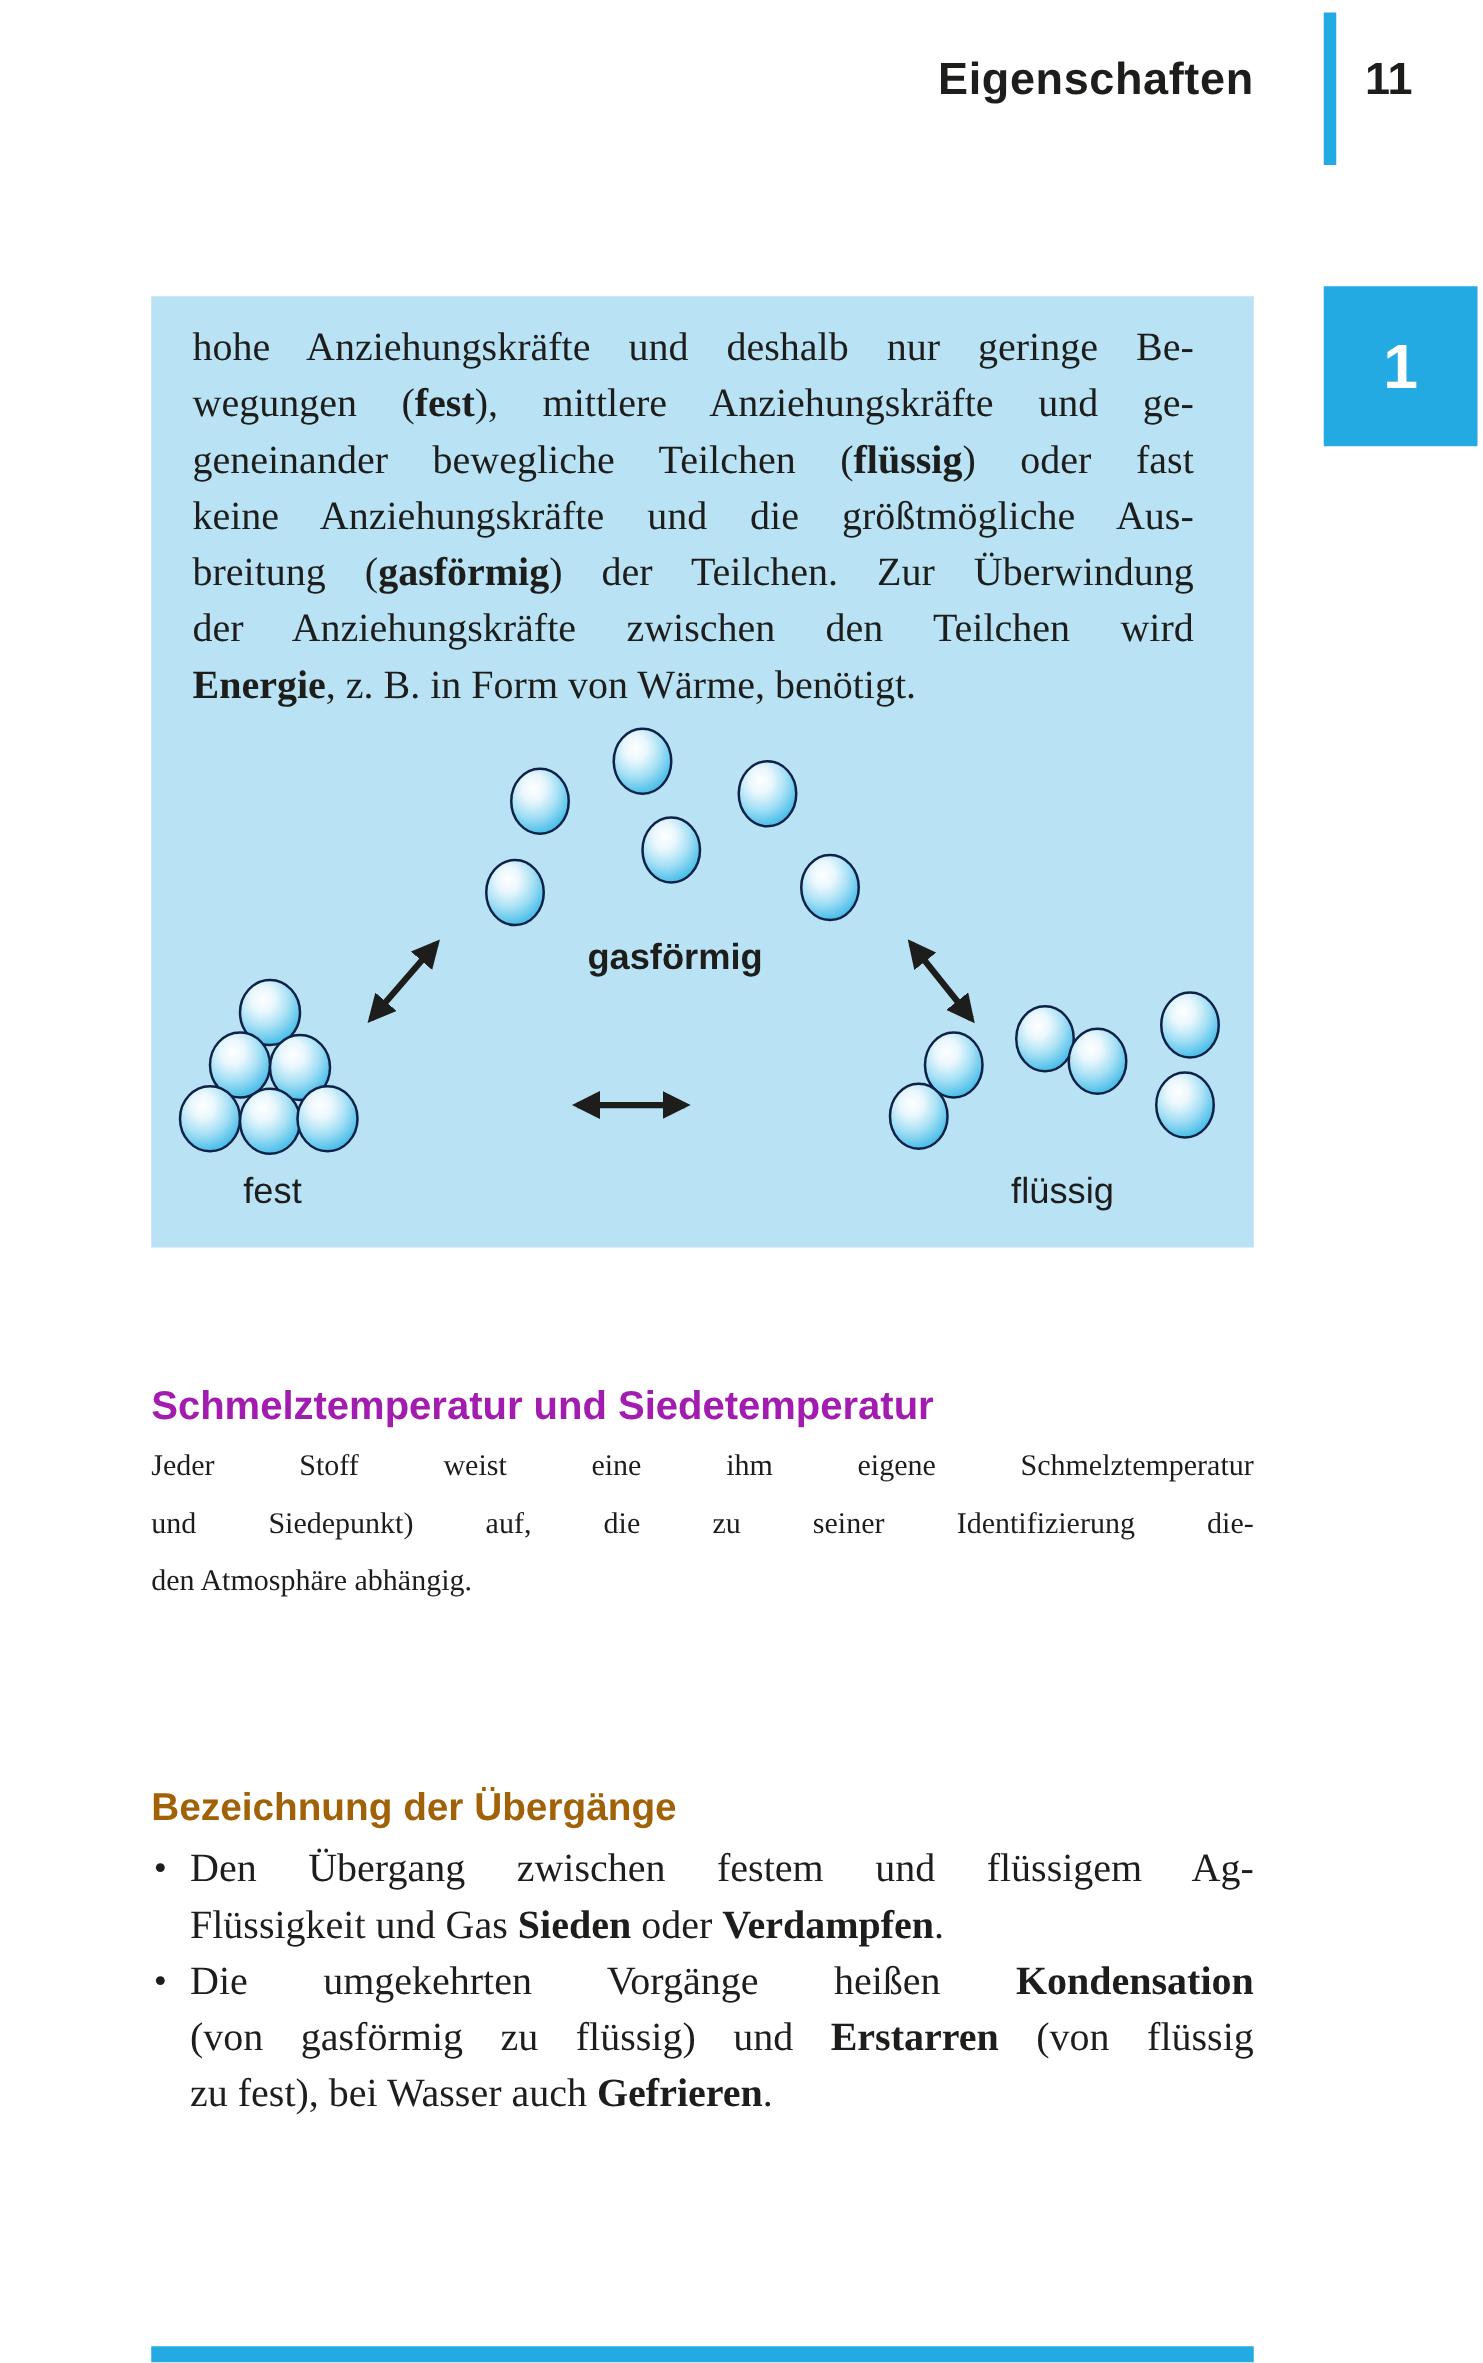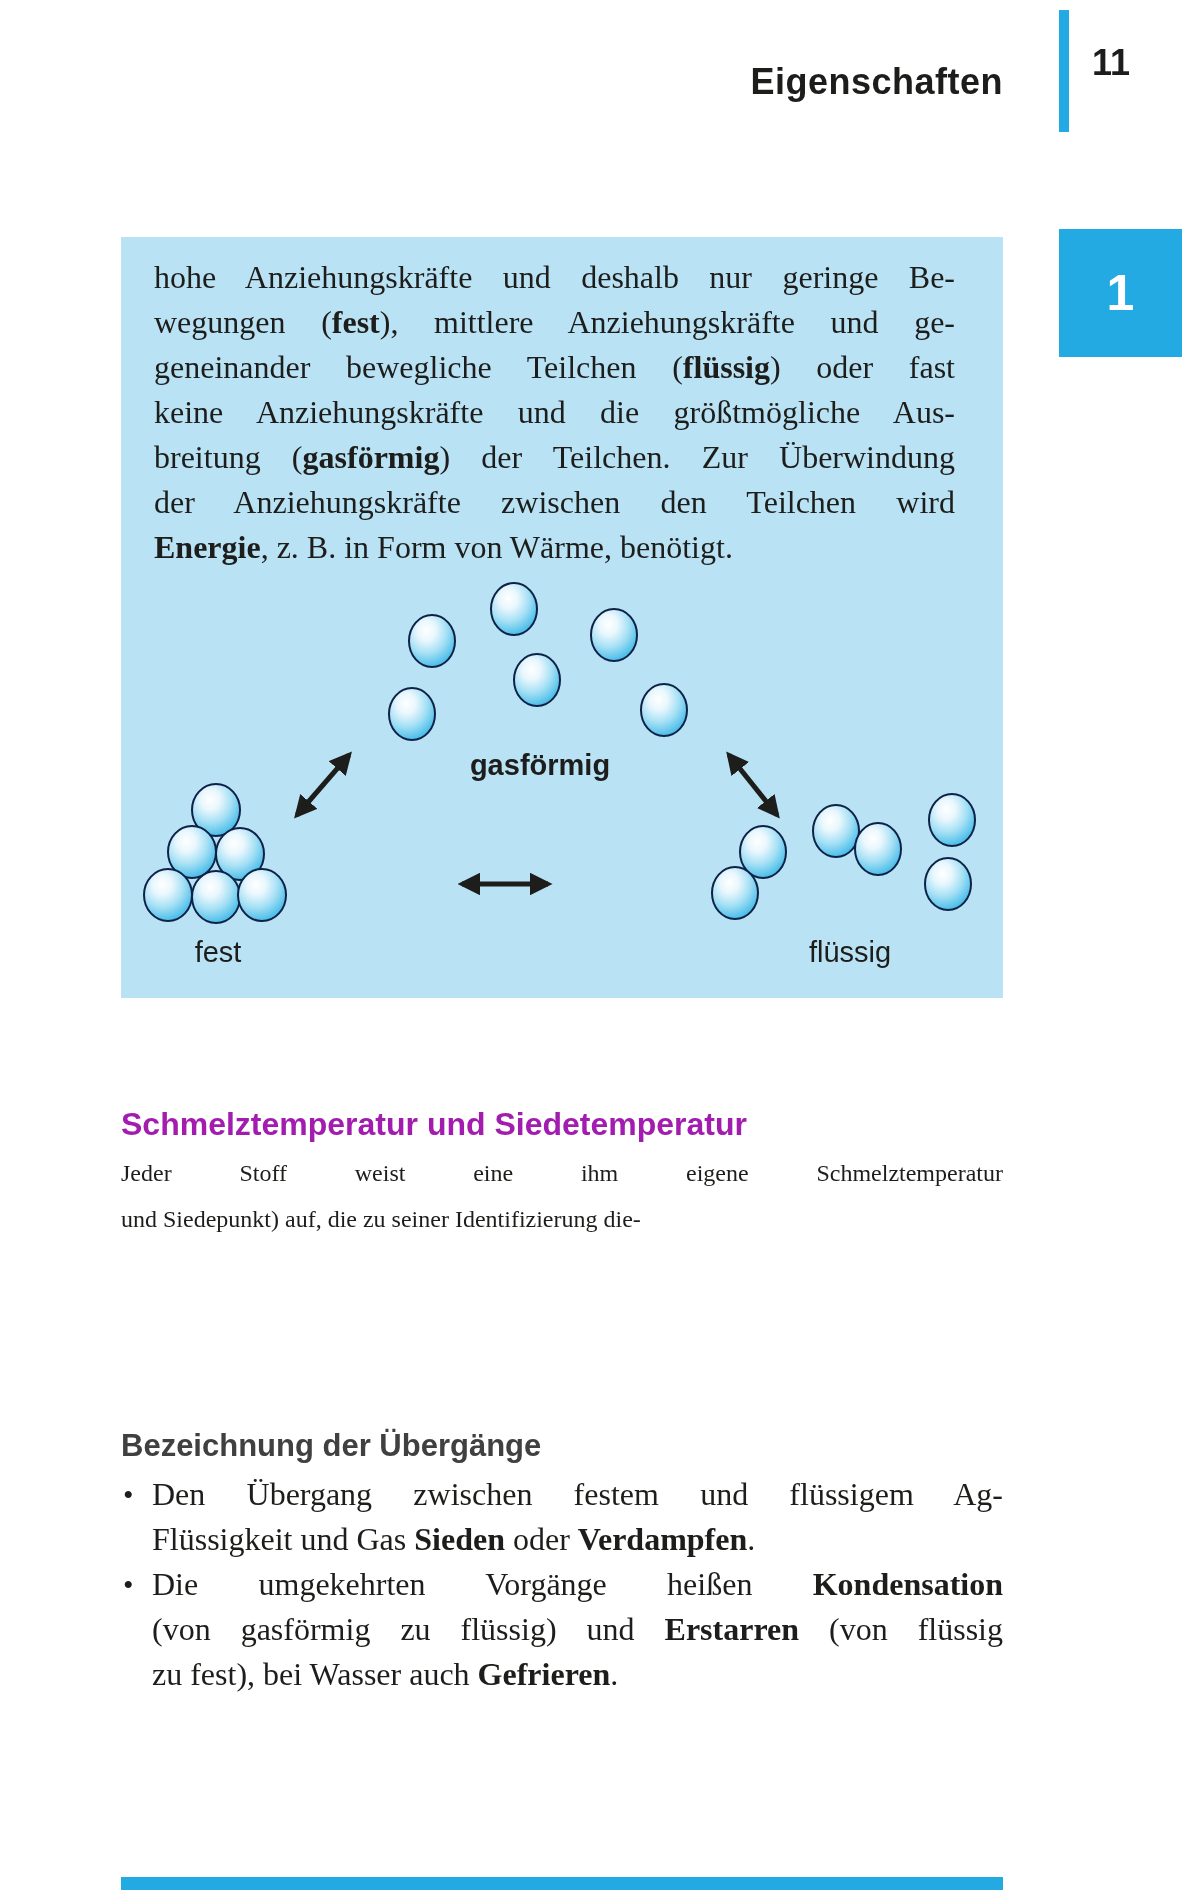--- a/index.html
+++ b/index.html
@@ -7,21 +7,21 @@
     width:1186px;height:1890px;position:relative;background:#ffffff;
     font-family:"Liberation Serif", serif;color:#1D1D1B;overflow:hidden;
   }
   .abs{position:absolute;}
   .sans{font-family:"Liberation Sans", sans-serif;}
   .b{font-weight:bold;}
 
   
   .header-title{
     left:0;top:42px;width:1003px;text-align:right;
-    font-weight:bold;font-size:36px;letter-spacing:0.5px;margin-top:19px;
+    font-weight:bold;font-size:36px;letter-spacing:0.5px;
   }
   .header-bar{left:1059px;top:10px;width:10px;height:122px;background:#24AAE2;}
   .page-number{left:1092px;top:42px;width:80px;font-weight:bold;font-size:36px;}
   .chapter-tab{
     left:1059px;top:229px;width:123px;height:128px;background:#24AAE2;
     display:flex;align-items:center;justify-content:center;
     color:#ffffff;font-weight:bold;font-size:50px;
   }
 
   
@@ -35,21 +35,21 @@
   .diagram{left:0;top:339px;width:882px;height:422px;display:block;}
 
   
   .section-heading{
     left:121px;top:1106px;width:882px;color:#a21caf;
     font-weight:bold;font-size:32px;
   }
   .paragraph{left:121px;top:1150px;width:882px;font-size:24px;line-height:46px;}
 
   .transitions-heading{
-    left:121px;top:1428px;width:882px;color:#404040;
+    left:121px;top:1428px;width:882px;color:#a16207;
     font-weight:bold;font-size:31px;
   }
   .bullet-list{left:121px;top:1472px;width:882px;font-size:32px;line-height:45px;}
   .bullet-item{position:relative;padding-left:31px;}
   .bullet-dot{position:absolute;left:2px;top:0;line-height:45px;font-size:30px;}
 
   .footer-bar{left:121px;top:1877px;width:882px;height:13px;background:#24AAE2;}
 </style>
 </head>
 <body>
@@ -122,20 +122,21 @@
     <text x="419" y="199" text-anchor="middle" font-family="Liberation Sans, sans-serif" font-weight="bold" font-size="29" fill="#1D1D1B">gasförmig</text>
     <text x="97" y="386" text-anchor="middle" font-family="Liberation Sans, sans-serif" font-size="29" fill="#1D1D1B">fest</text>
     <text x="729" y="386" text-anchor="middle" font-family="Liberation Sans, sans-serif" font-size="29" fill="#1D1D1B">flüssig</text>
   </svg>
 </div>
 
 <div class="abs section-heading sans">Schmelztemperatur und Siedetemperatur</div>
 <div class="abs paragraph">
     <div class="tline"><span>Jeder Stoff weist eine ihm eigene Schmelztemperatur</span></div>
     <div class="tline"><span>und Siedepunkt) auf, die zu seiner Identifizierung die-</span></div>
+    <div class="tline"><span>den Atmosphäre abhängig.</span></div>
   </div>
 
 <div class="abs transitions-heading sans">Bezeichnung der Übergänge</div>
 
 <div class="abs bullet-list">
   <div class="bullet-item">
     <span class="bullet-dot">•</span>
     <div>
         <div class="tline"><span>Den Übergang zwischen festem und flüssigem Ag-</span></div>
         <div class="tline"><span>Flüssigkeit und Gas </span><span class="b">Sieden</span><span> oder </span><span class="b">Verdampfen</span><span>.</span></div>

